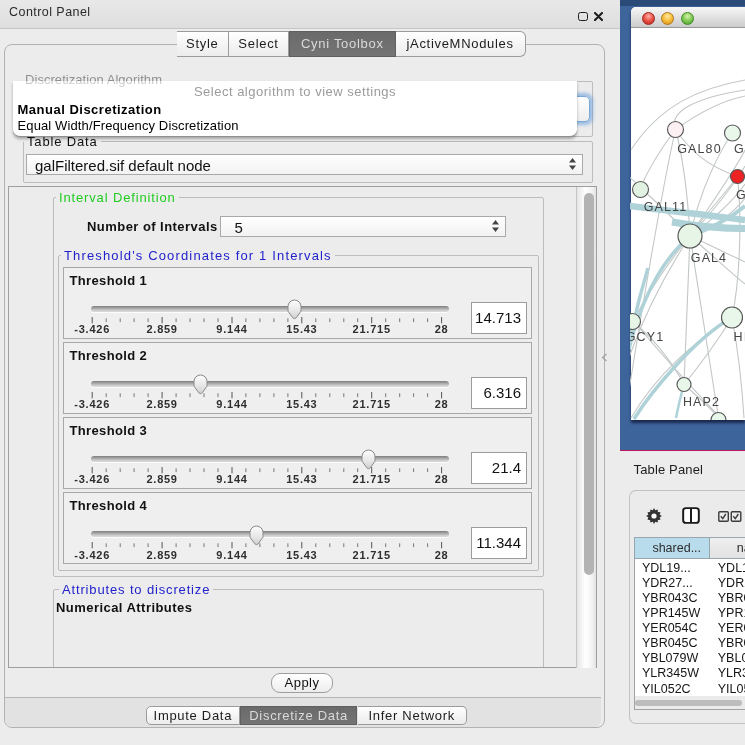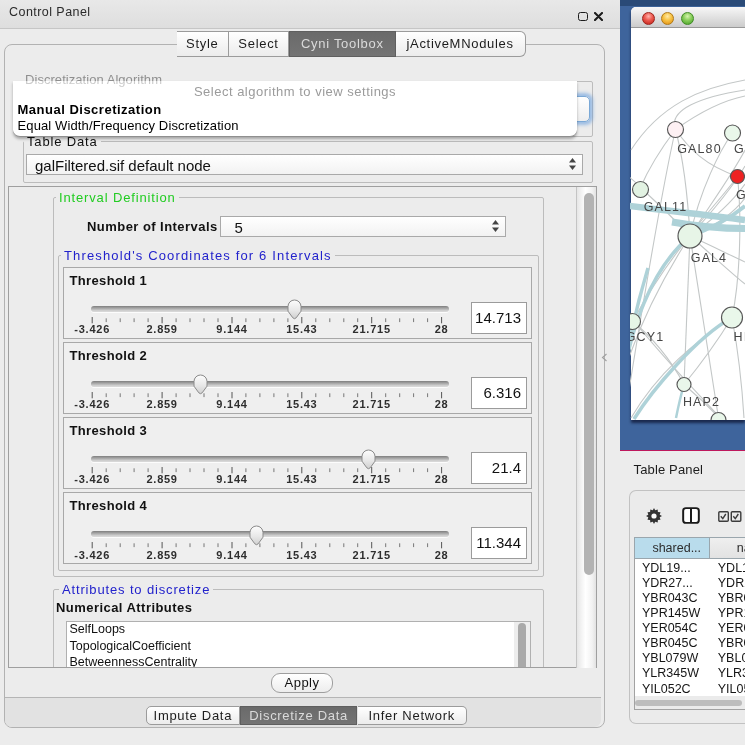--- a/index.html
+++ b/index.html
@@ -102,21 +102,21 @@
       <div class="abs" style="left:78px;top:32px;font-size:13px;font-weight:bold;color:#111;letter-spacing:0.45px;">Number of Intervals</div>
       <div class="abs combo" style="left:210.5px;top:28.5px;width:286.5px;height:21px;">
         <span style="position:absolute;left:14px;top:2px;">5</span>
         <svg class="carrows" viewBox="0 0 9 14">
             <path d="M4.5 1 L8 5.5 L1 5.5 Z" fill="#444"></path>
             <path d="M4.5 13 L8 8.5 L1 8.5 Z" fill="#444"></path>
           </svg>
       </div>
 
       <div class="abs group" style="left:49px;top:68px;width:479px;height:314px;"></div>
-      <div class="abs gtitle" style="left:52px;top:61px;color:#2222cc;letter-spacing:1.15px;">Threshold's Coordinates for 6 Intervals</div>
+      <div class="abs gtitle" style="left:52px;top:61px;color:#2222cc;letter-spacing:1.15px;">Threshold's Coordinates for 1 Intervals</div>
 
       <div class="abs tpanel" style="top:79.5px;">
 <div class="abs tlabel">Threshold 1</div>
 <div class="abs track"></div>
 <svg class="abs" style="left:0;top:49px;" width="395" height="7" viewBox="0 0 395 7">
             <line x1="28.2" y1="0" x2="28.2" y2="6.3" stroke="#555" stroke-width="1"></line>
             <line x1="42.2" y1="1.3" x2="42.2" y2="5.1" stroke="#777" stroke-width="1"></line>
             <line x1="56.2" y1="1.3" x2="56.2" y2="5.1" stroke="#777" stroke-width="1"></line>
             <line x1="70.1" y1="1.3" x2="70.1" y2="5.1" stroke="#777" stroke-width="1"></line>
             <line x1="84.1" y1="1.3" x2="84.1" y2="5.1" stroke="#777" stroke-width="1"></line>
@@ -304,25 +304,20 @@
               </linearGradient>
             </defs>
 <path d="M1 7.5 A6.5 6.5 0 0 1 14 7.5 L14 12.2 L9.2 18.8 Q7.5 20.6 5.8 18.8 L1 12.2 Z" fill="url(#tg3)" stroke="#8a8a8a" stroke-width="1"></path>
           </svg>
 <div class="abs vbox">11.344</div>
 </div>
 
       <div class="abs group" style="left:44px;top:402px;width:489px;height:120px;"></div>
       <div class="abs gtitle" style="left:50px;top:394.5px;color:#2222cc;">Attributes to discretize</div>
       <div class="abs" style="left:47px;top:413px;font-size:13px;font-weight:bold;color:#111;letter-spacing:0.45px;">Numerical Attributes</div>
-      <div class="abs" style="left:57px;top:433.5px;width:465px;height:80px;background:#fff;border:1px solid #b0b0b0;box-sizing:border-box;">
-        <div style="position:absolute;left:2.5px;top:-0.5px;font-size:12.5px;color:#111;line-height:16.5px;">SelfLoops<br>TopologicalCoefficient<br>BetweennessCentrality</div>
-        <div style="position:absolute;right:0;top:0;width:16.5px;height:100%;background:#ededed;"></div>
-          <div style="position:absolute;right:4px;top:1.5px;width:8.5px;height:70px;border-radius:4.25px;background:#a9a9a9;"></div>
-      </div>
     </div>
   </div>
 
   <div id="mainsbtrack" class="abs"></div>
   <div id="mainsbthumb" class="abs"></div>
 
   <div id="applybtn" class="abs">Apply</div>
   <div class="abs seg" style="left:146px;top:705.8px;width:93.7px;height:19.5px;border-radius:5px 0 0 5px;">Impute Data</div>
   <div class="abs seg dark" style="left:239.7px;top:705.8px;width:117.8px;height:19.5px;">Discretize Data</div>
   <div class="abs seg" style="left:357.5px;top:705.8px;width:109.5px;height:19.5px;border-left:none;border-radius:0 5px 5px 0;">Infer Network</div>

